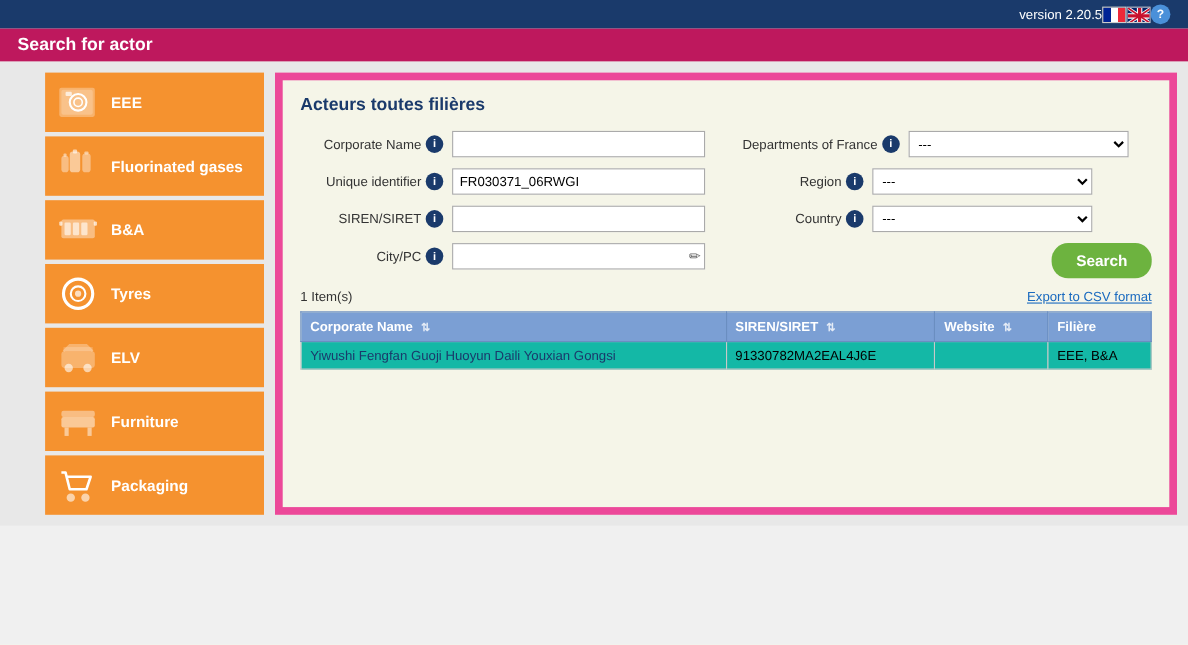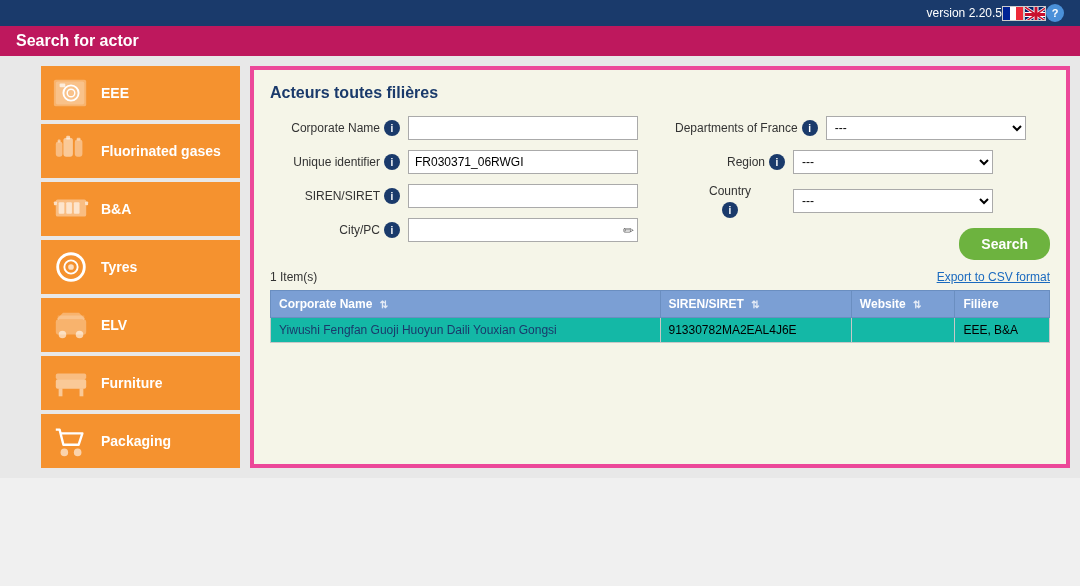--- a/index.html
+++ b/index.html
@@ -65,21 +65,21 @@
     }
     .sidebar-icon svg {
       width: 38px;
       height: 36px;
     }
 
     
     .content-area {
       flex: 1;
       background: #f5f5e8;
-      border: 4px solid #ec4899;
+      border: 7px solid #ec4899;
       padding: 14px 16px;
       margin-left: 10px;
     }
     .content-title {
       font-size: 16px;
       font-weight: bold;
       color: #1a3a6b;
       margin-bottom: 14px;
     }
 
@@ -401,21 +401,21 @@
           <div class="form-label-group" style="min-width:110px;">
             <span class="form-label">Region</span>
             <div class="info-icon">i</div>
           </div>
           <select class="form-select">
             <option>---</option>
           </select>
         </div>
 
         <div class="form-row">
-          <div class="form-label-group" style="min-width:110px;flex-direction:column;">
+          <div class="form-label-group" style="min-width:110px;">
             <span class="form-label">Country</span>
             <div class="info-icon">i</div>
           </div>
           <select class="form-select">
             <option>---</option>
           </select>
         </div>
 
         <div class="search-button-row">
           <button class="search-button">Search</button>

